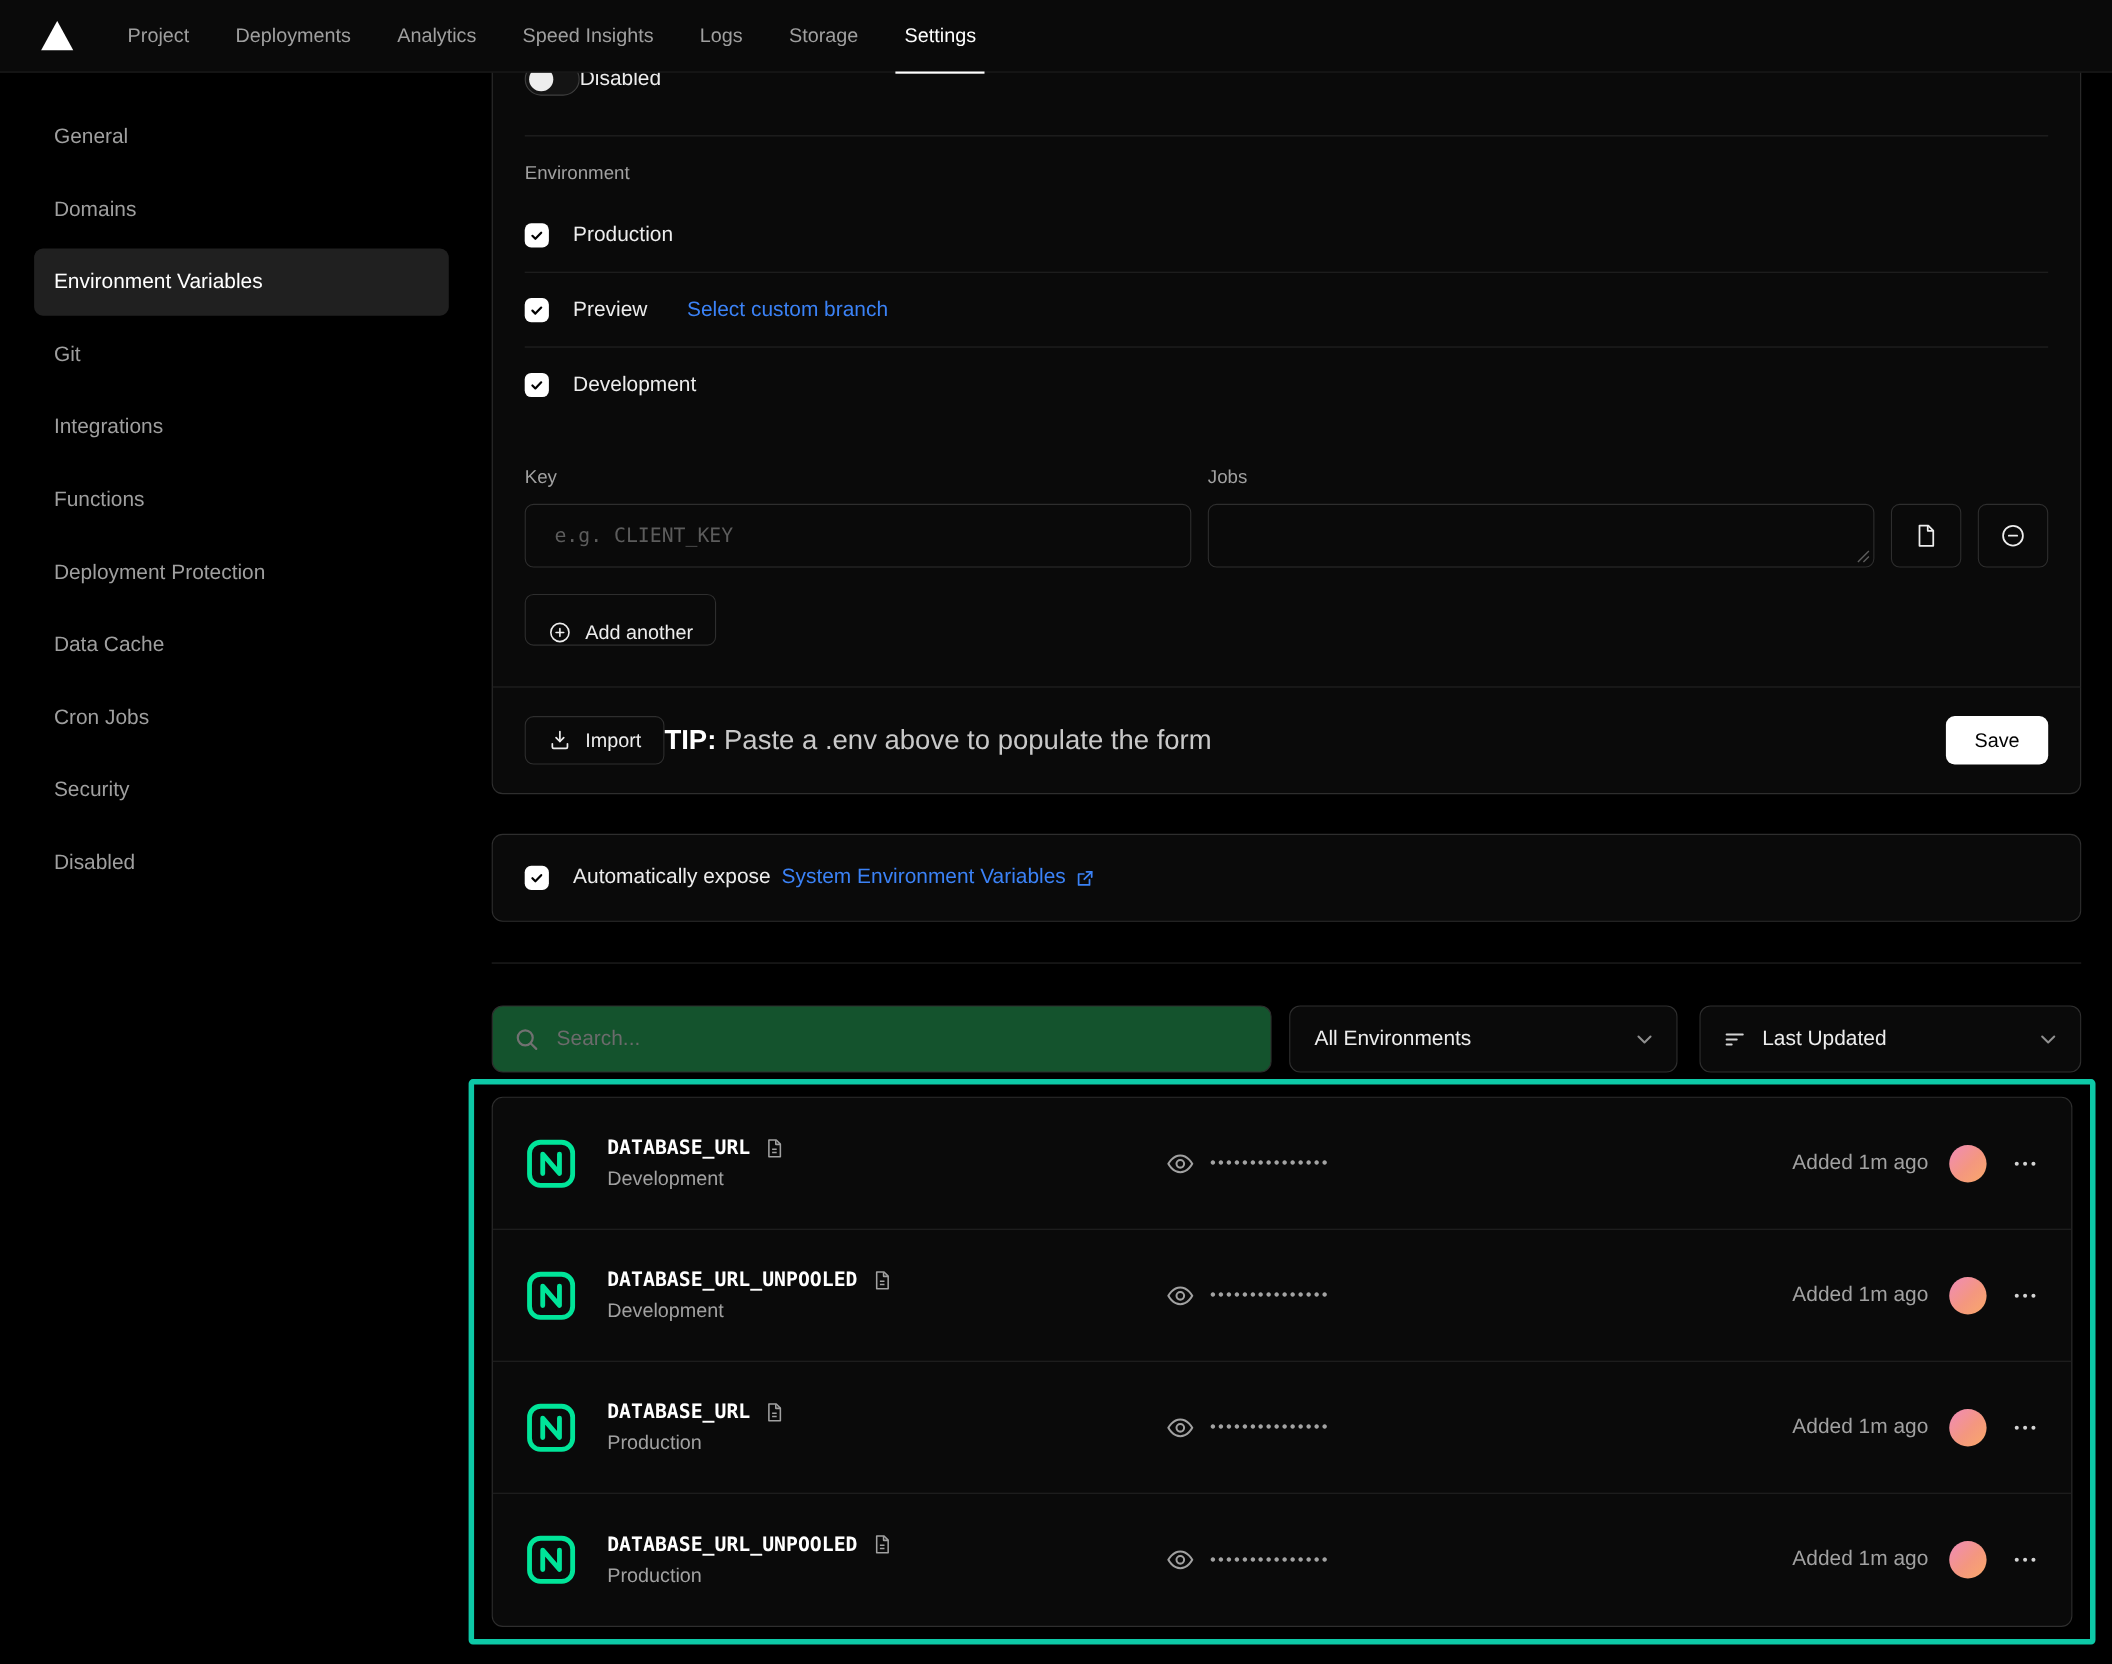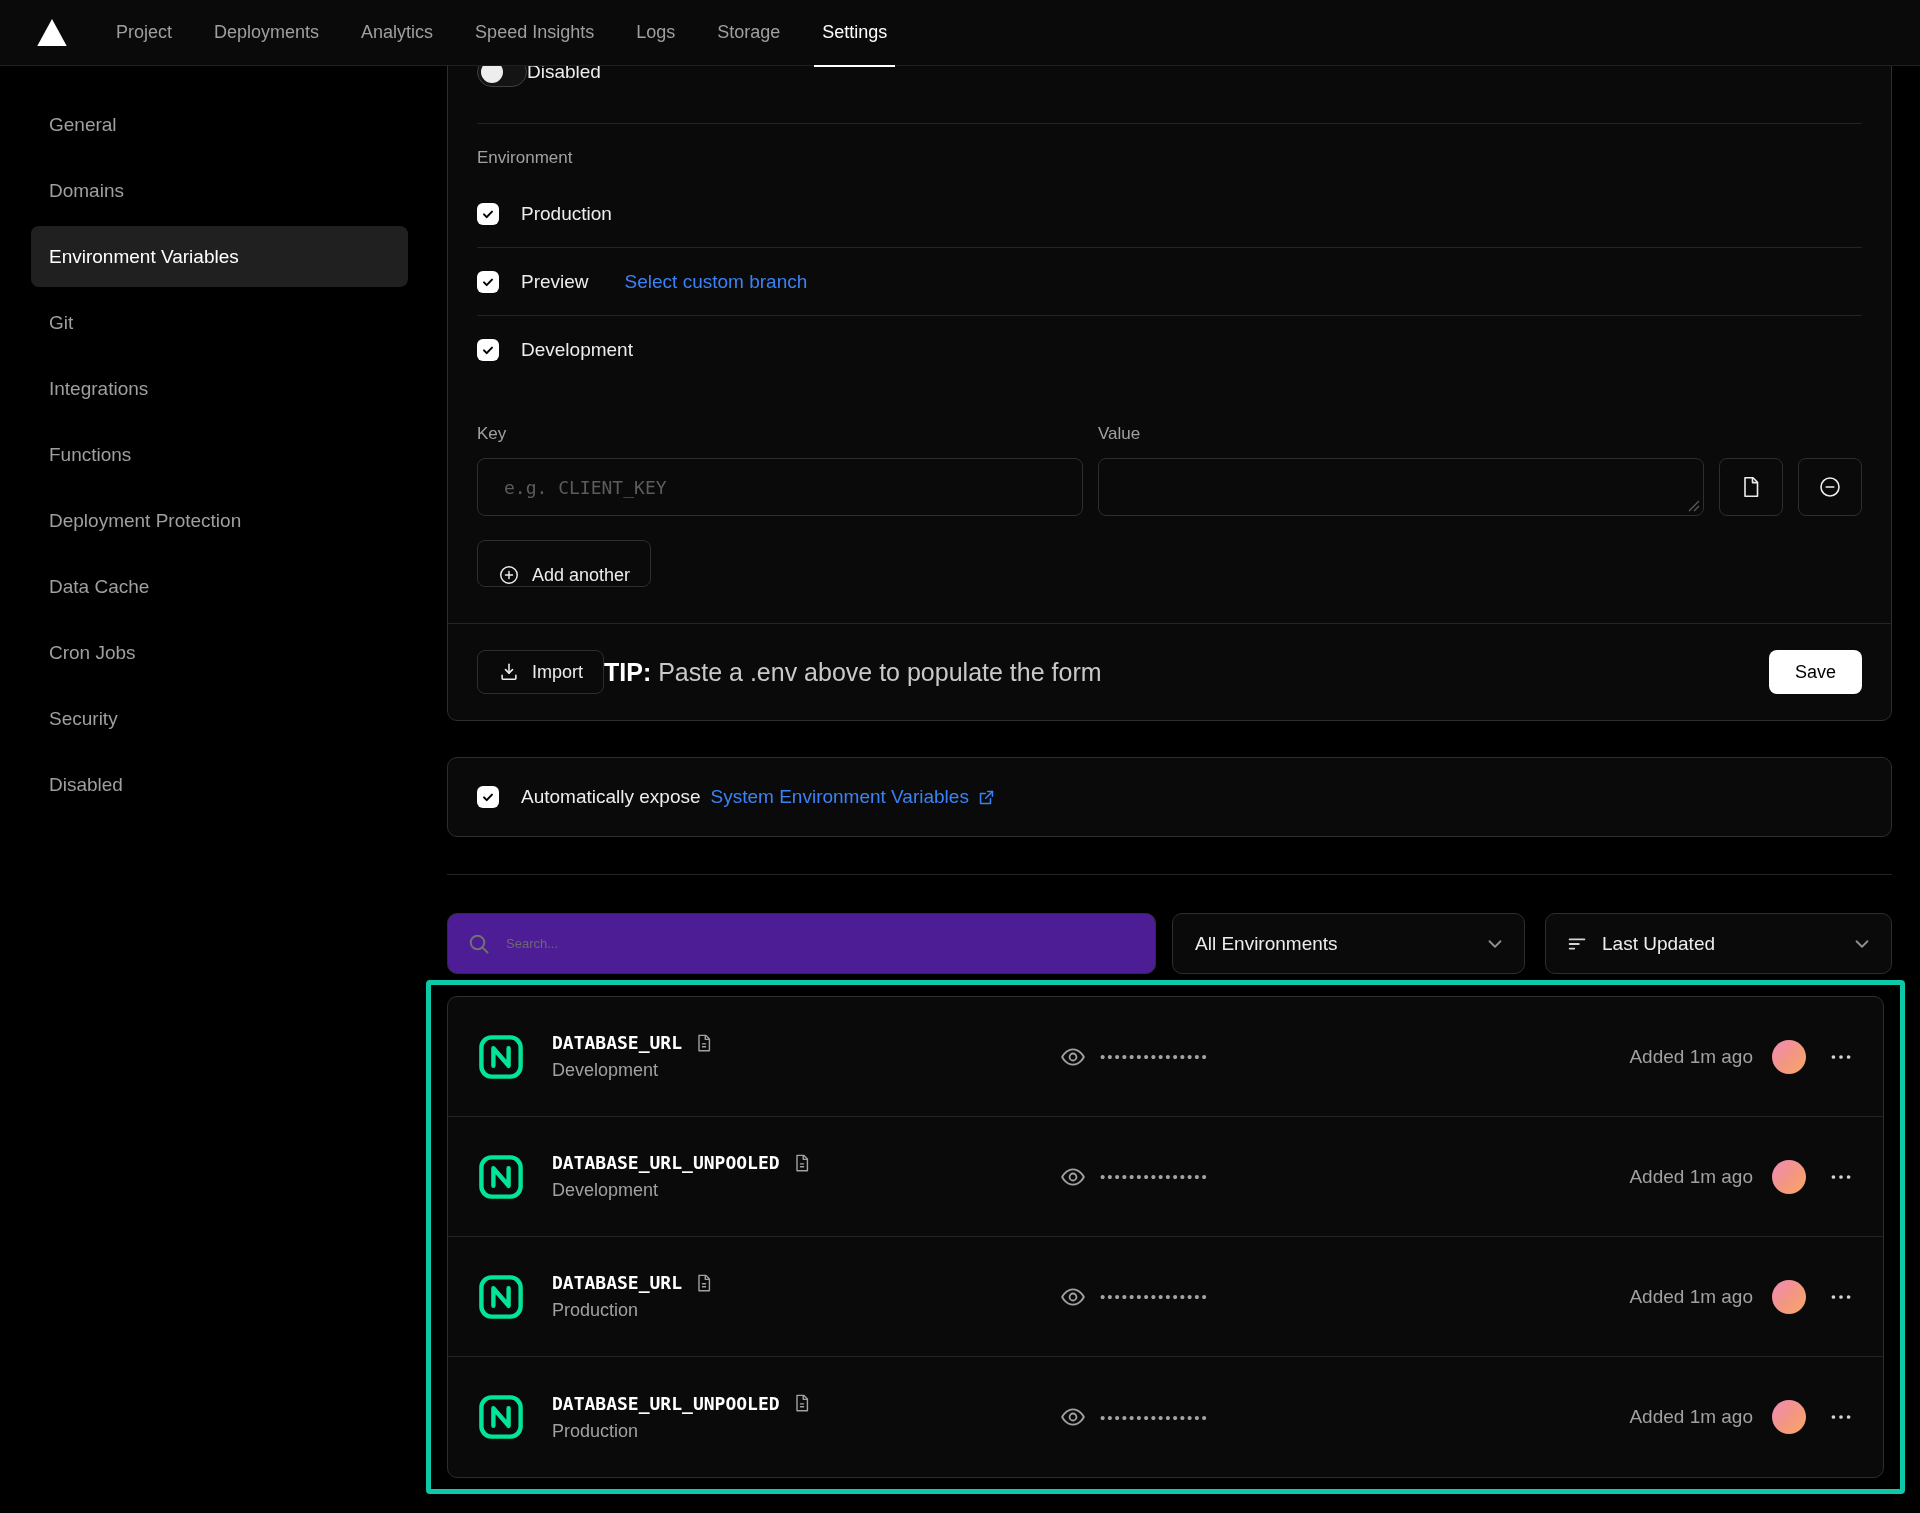--- a/index.html
+++ b/index.html
@@ -58,21 +58,21 @@
   
   .box2 { margin-top:36px; padding:28px 29px; display:flex; align-items:center; gap:22px; font-size:19px; color:#ededed; }
   .sys-text { display:flex; align-items:center; gap:10px; }
   .sys-link { display:inline-flex; align-items:center; gap:8px; color:var(--link-blue); cursor:pointer; }
 
   .main-divider { height:1px; background:#242424; margin-top:37px; }
 
   
   .filters { margin-top:38px; display:flex; }
   .search-wrap { flex:1; position:relative; }
-  .search-input { width:100%; height:61px; background:#4c1d95; border:1px solid #2e2e2e; border-radius:10px; color:#ededed; font-size:13px; padding:0 18px 0 58px; outline:none; font-family:inherit; }
+  .search-input { width:100%; height:61px; background:#14532d; border:1px solid #2e2e2e; border-radius:10px; color:#ededed; font-size:19px; padding:0 18px 0 58px; outline:none; font-family:inherit; }
   .search-input::placeholder { color:#6b6b6b; }
   .search-icon { position:absolute; left:20px; top:50%; transform:translateY(-50%); }
   .dropdown { height:61px; border:1px solid #2e2e2e; border-radius:10px; background:#0a0a0a; display:flex; align-items:center; font-size:19px; color:#ededed; cursor:pointer; }
   .dd-env { width:353px; margin-left:16px; padding:0 18px 0 22px; }
   .dd-sort { width:347px; margin-left:20px; padding:0 18px 0 20px; gap:14px; }
   .chev { margin-left:auto; }
 
   
   .highlight { margin:6px -13px 0 -21px; border:5px solid var(--accent-teal); border-radius:4px; padding:11px 16px; }
   .var-list { border-radius:10px; overflow:hidden; }
@@ -159,21 +159,21 @@
                 <path d="M3 7.4l2.7 2.7L11 4.6"></path>
               </svg>
           </span>
           <span>Development</span>
         </div>
       </div>
 
       <div class="kv-section">
         <div class="kv-grid kv-labels">
           <div class="section-label">Key</div>
-          <div class="section-label">Value</div>
+          <div class="section-label">Jobs</div>
           <div></div>
             <div></div>
         </div>
         <div class="kv-grid">
           <input class="field" type="text" placeholder="e.g. CLIENT_KEY" style="">
           <div class="value-box">
             <textarea style=""></textarea>
             <svg class="resize-glyph" width="12" height="12" viewBox="0 0 12 12">
                 <path d="M11 1L1 11M11 6L6 11" stroke="#5c5c5c" stroke-width="1.3"></path>
               </svg>

